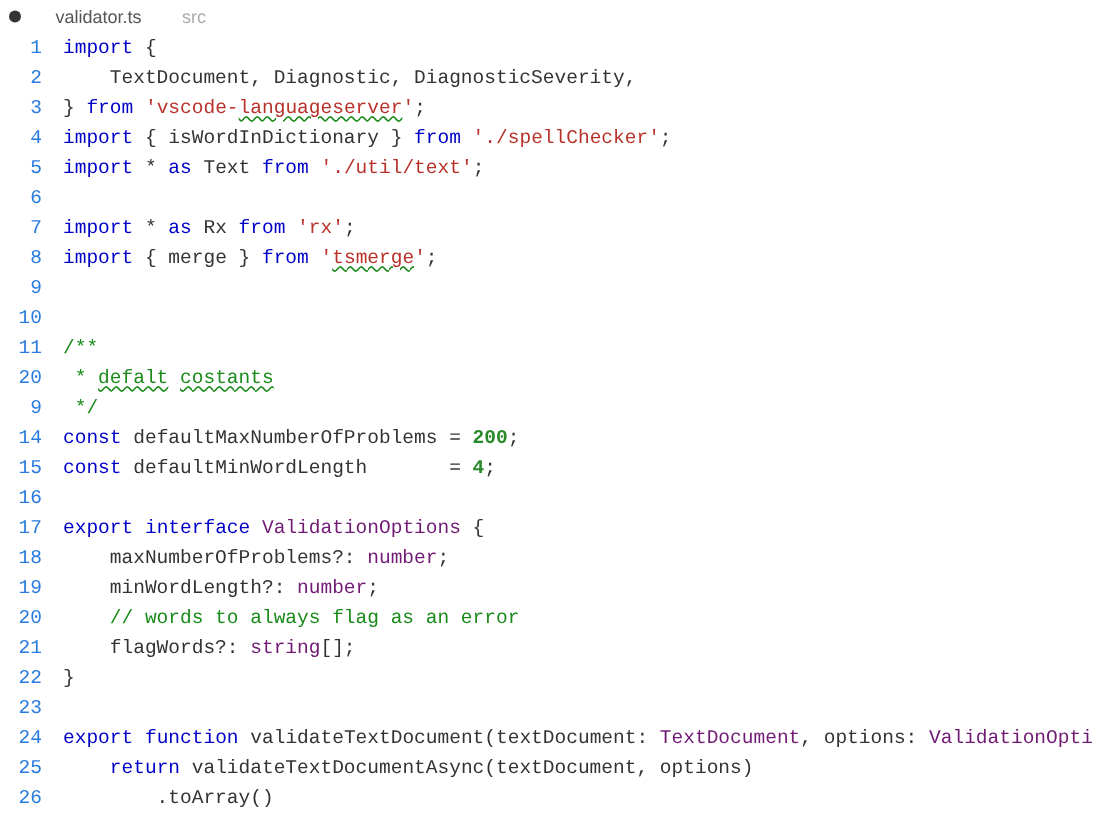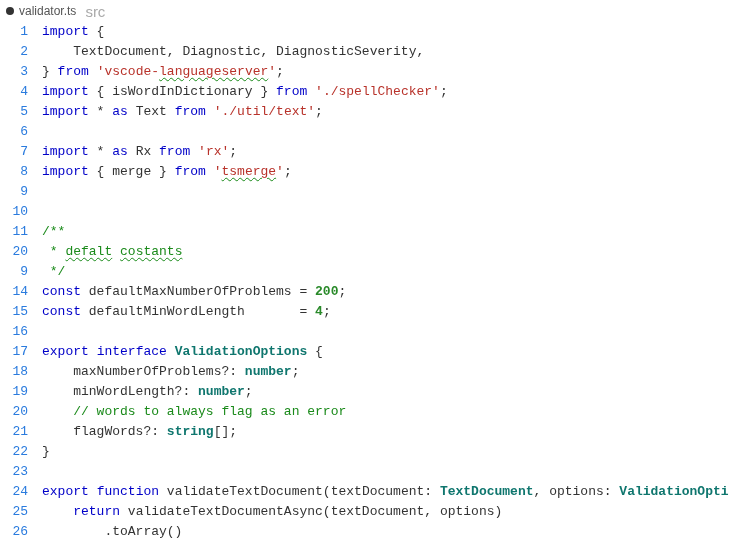--- a/index.html
+++ b/index.html
@@ -17,27 +17,27 @@
     display: flex;
     align-items: center;
     padding-left: 6px;
     font-family: -apple-system, "Segoe UI", sans-serif;
     font-size: 12px;
     color: #555;
   }
   .tab {
     display: flex;
     align-items: center;
-    gap: 5px;
+    gap: 23px;
   }
   .tab .dot {
     width: 8px; height: 8px; border-radius: 50%;
     background: #333;
   }
-  .tab .dir { color: #aaa; margin-left: 4px; font-size: 15px; text-align: center; }
+  .tab .dir { color: #aaa; margin-left: 4px; font-size: 12px; text-align: center; }
   .editor {
     display: flex;
     height: calc(100% - 22px);
     line-height: 20px;
   }
   .gutter {
     width: 42px;
     text-align: right;
     color: #2a7bde;
     padding-right: 14px;
@@ -50,21 +50,21 @@
     flex: 1;
     white-space: pre;
     overflow: hidden;
     font-size: 13px;
     position: relative;
   }
   .code .ln { height: 20px; display: block; }
   .k  { color: #0000c8; }       
   .s  { color: #b8322a; }       
   .c  { color: #1a8a1a; }       
-  .t  { color: #0f766e; font-weight: bold; }       
+  .t  { color: #701a75; }       
   .n  { color: #333; }          
   .num{ color: #2a8a2a; font-weight: bold; }
   .spell {
     text-decoration: underline wavy #1a8a1a;
     text-decoration-thickness: 1px;
     text-underline-offset: 2px;
   }
   .code-wrap { position: relative; flex:1; overflow:hidden;}
 </style>
 </head>

